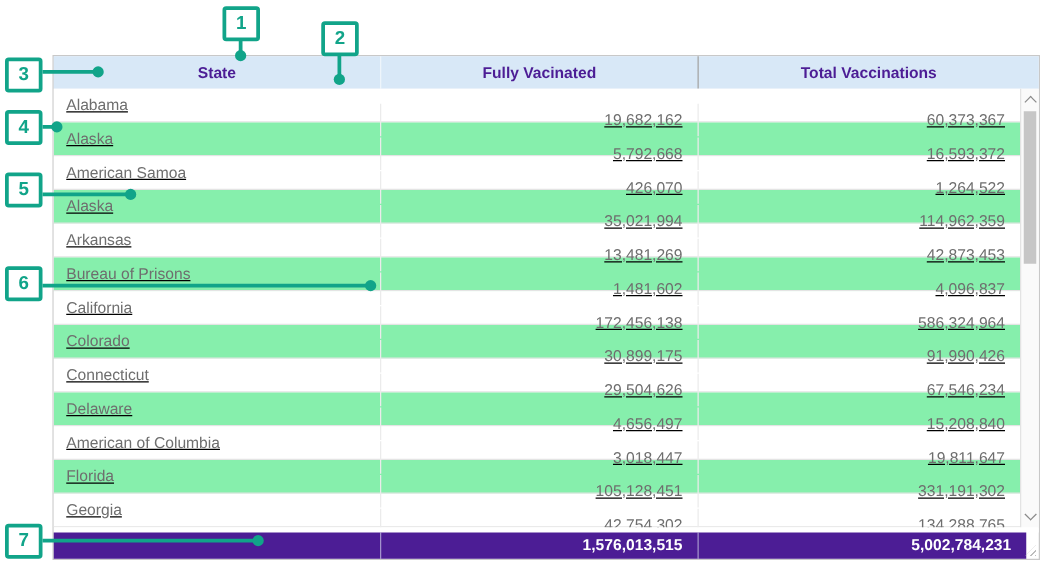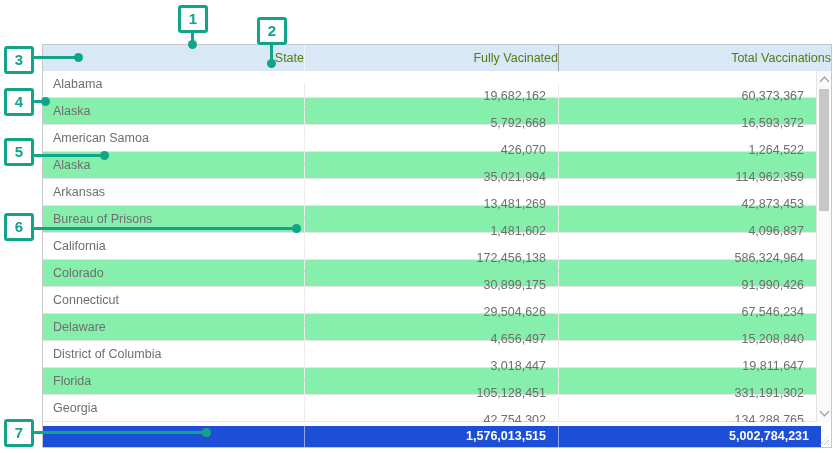--- a/index.html
+++ b/index.html
@@ -3,48 +3,48 @@
 <meta charset="utf-8">
 <style>
   html,body{margin:0;padding:0;background:#ffffff;}
   .stage{position:relative;width:833px;height:453px;background:#ffffff;overflow:hidden;
          font-family:"Liberation Sans","DejaVu Sans",sans-serif;}
 
   
   .widget{position:absolute;left:42px;top:44px;width:790px;height:404px;box-sizing:border-box;
           border:1px solid #c8c8c8;background:#ffffff;}
   .thead{position:absolute;left:0;top:0;width:788px;height:26px;background:#d8e8f7;display:flex;}
-  .th{box-sizing:border-box;height:26px;line-height:26px;text-align:right;
-      font-size:12.5px;font-weight:normal;color:#4d7c0f;overflow:hidden;white-space:nowrap;}
+  .th{box-sizing:border-box;height:26px;line-height:26px;text-align:center;
+      font-size:12.5px;font-weight:bold;color:#4c1d95;overflow:hidden;white-space:nowrap;}
   .th.c1{width:261px;}
   .th.c2{width:254px;border-left:1px solid #eef5fb;}
   .th.c3{width:273px;border-left:1px solid #a3a3a3;}
 
-  .tbody{position:absolute;left:0;top:26px;width:773px;height:351px;overflow:hidden;background:#fff;}
+  .tbody{position:absolute;left:0;top:26px;width:773px;height:351px;overflow:hidden;background:#fff;text-decoration:underline;}
   .trow{display:flex;width:773px;height:27px;box-sizing:border-box;border-bottom:1px solid #e4e4e4;background:#ffffff;}
   .trow.alt{background:#86efac;}
   .td{box-sizing:border-box;height:26px;line-height:26px;font-size:12.5px;color:#6e6e6e;
       overflow:hidden;white-space:nowrap;}
   .td.state{width:261px;padding-left:10px;text-align:left;}
   .td.num{text-align:right;padding-right:12px;border-left:1px solid #ebebeb;margin-top:12px;}
   .trow .td:nth-child(2){width:254px;}
   .trow .td:nth-child(3){width:258px;}
 
   
   .vscroll{position:absolute;right:0;top:26px;width:15px;height:351px;background:#fafafa;
            border-left:1px solid #e3e3e3;box-sizing:border-box;}
   .chev{position:absolute;left:4px;width:6px;height:6px;border-left:1.6px solid #8a8a8a;
         border-top:1.6px solid #8a8a8a;}
   .chev.up{top:7px;transform:rotate(45deg);}
   .chev.down{bottom:7px;transform:rotate(225deg);}
   .vthumb{position:absolute;left:2px;top:18px;width:10px;height:122px;background:#c6c6c6;}
 
   
   .gap{position:absolute;left:0;top:377px;width:788px;height:4px;background:#ffffff;}
-  .totals{position:absolute;left:0;top:381px;width:778px;height:21px;background:#1d4ed8;display:flex;}
+  .totals{position:absolute;left:0;top:381px;width:778px;height:21px;background:#4c1d95;display:flex;}
   .ttd{box-sizing:border-box;height:21px;line-height:21px;font-size:12.5px;font-weight:bold;color:#ffffff;
        text-align:right;padding-right:12px;white-space:nowrap;}
   .ttd.c1{width:261px;}
   .ttd.c2{width:254px;border-left:1px solid rgba(235,242,250,0.55);}
   .ttd.c3{width:263px;border-left:1px solid rgba(235,242,250,0.55);}
 
   .grip{position:absolute;right:2px;top:391px;width:9px;height:9px;
         background:repeating-linear-gradient(-45deg,#bdbdbd 0 1px,transparent 1px 3px);
         clip-path:polygon(100% 0,100% 100%,0 100%);}
 
@@ -113,21 +113,21 @@
           <div class="td state">Connecticut</div>
           <div class="td num">29,504,626</div>
           <div class="td num">67,546,234</div>
         </div>
         <div class="trow alt">
           <div class="td state">Delaware</div>
           <div class="td num">4,656,497</div>
           <div class="td num">15,208,840</div>
         </div>
         <div class="trow">
-          <div class="td state">District of Columbia</div>
+          <div class="td state">American of Columbia</div>
           <div class="td num">3,018,447</div>
           <div class="td num">19,811,647</div>
         </div>
         <div class="trow alt">
           <div class="td state">Florida</div>
           <div class="td num">105,128,451</div>
           <div class="td num">331,191,302</div>
         </div>
         <div class="trow">
           <div class="td state">Georgia</div>

